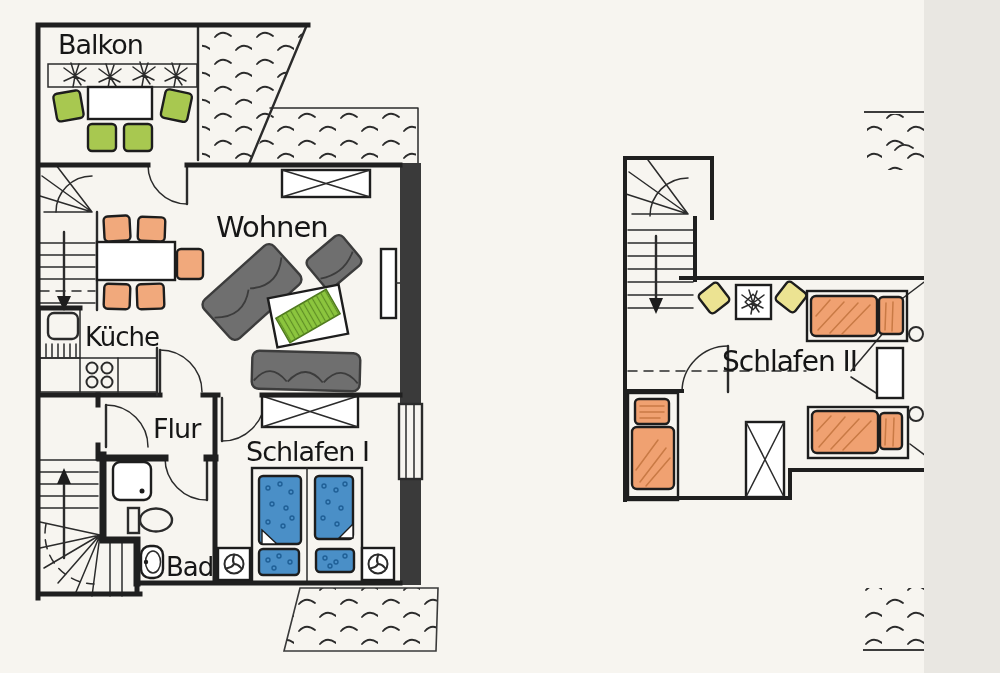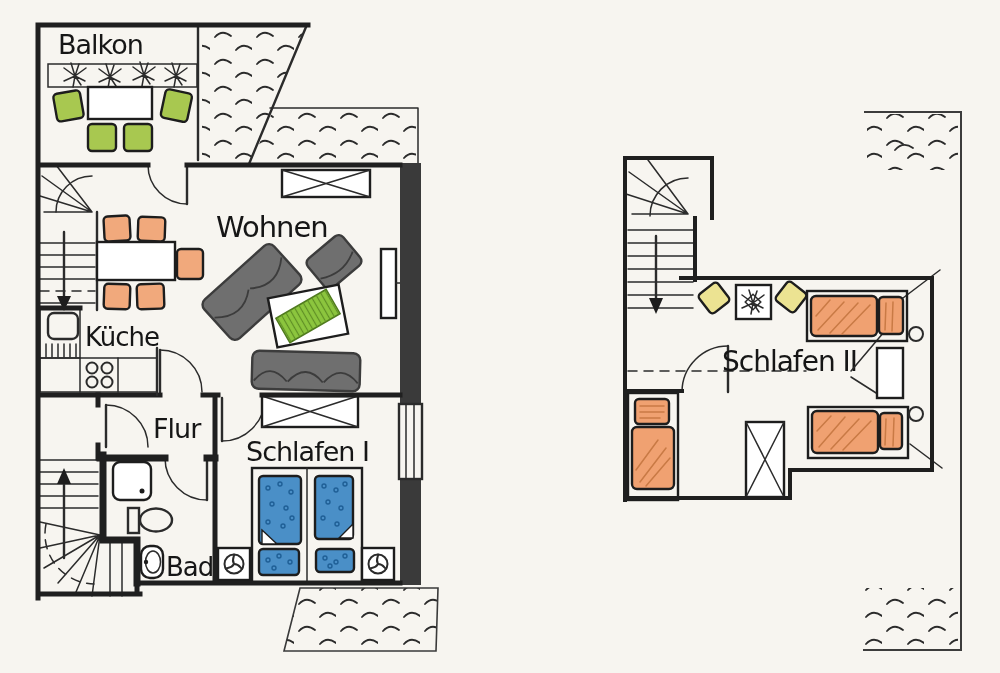--- a/index.html
+++ b/index.html
@@ -1,16 +1,16 @@
 <!DOCTYPE html>
 <html style="--paper: #f7f5f0; --wall: #1f1f1f; --wall_dark: #3a3a3a; --line: #2b2b2b; --chair_orange: #f1a97c; --bed_orange: #f0a171; --hatch_orange: #c97a45; --cushion_green: #a8c850; --rug_green: #8cc63e; --duvet_blue: #4a8fc7; --dot_blue: #1f5f96; --cushion_yellow: #ece392; --sofa_gray: #6f6f6f; --sofa_dark: #3c3c3c;"><head>
 <meta charset="utf-8">
 <style>
   html,body{margin:0;padding:0;background:#e9e7e2;}
-  #canvas{position:relative;width:1000px;height:673px;background:var(--paper,#f7f5f0);overflow:hidden;
+  #canvas{position:relative;width:924px;height:673px;background:var(--paper,#f7f5f0);overflow:hidden;
           font-family:"DejaVu Sans",sans-serif;}
   svg{position:absolute;left:0;top:0;}
   .wall{stroke:var(--wall,#1f1f1f);stroke-width:5;fill:none;stroke-linecap:square}
   .wall4{stroke:var(--wall,#1f1f1f);stroke-width:4;fill:none;stroke-linecap:square}
   .wall6{stroke:var(--wall,#1f1f1f);stroke-width:7;fill:none;stroke-linecap:square}
   .med{stroke:var(--line,#2b2b2b);stroke-width:2.4;fill:none;stroke-linecap:round}
   .thin{stroke:var(--line,#2b2b2b);stroke-width:1.5;fill:none;stroke-linecap:round}
   .furn{stroke:#1d1d1d;stroke-width:2.4}
   .white{fill:#ffffff}
   .dash{stroke-dasharray:9,7}

